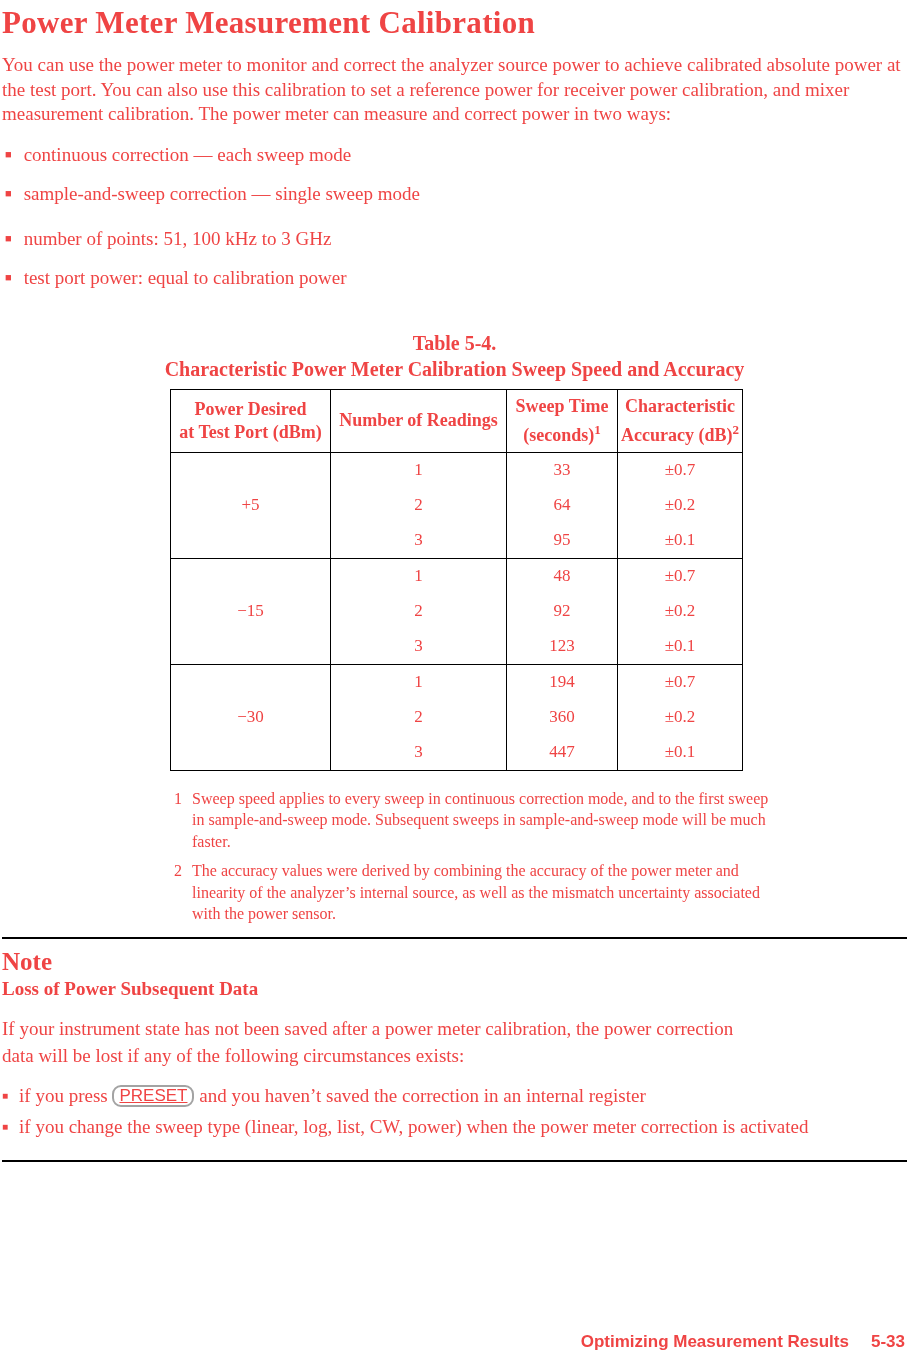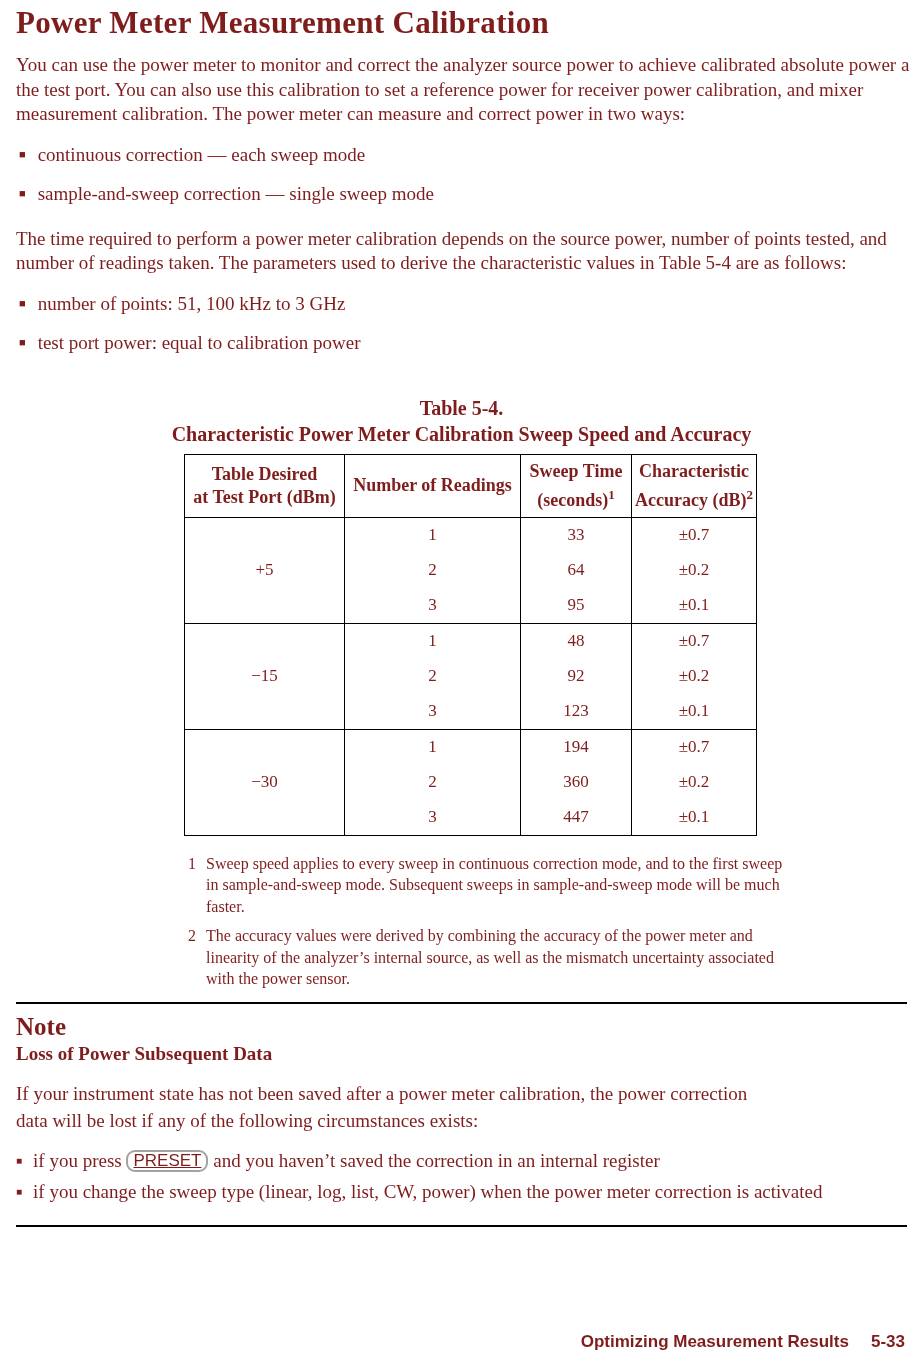--- a/index.html
+++ b/index.html
@@ -2,23 +2,23 @@
 <html><head>
 <meta charset="utf-8">
 <style>
   * { box-sizing: border-box; }
   html, body { margin: 0; padding: 0; background: #ffffff; }
   .page {
     position: relative;
     width: 909px;
     height: 1366px;
     background: #ffffff;
-    color: #7f1d1d;
+    color: #ef4444;
     font-family: "Liberation Serif", "DejaVu Serif", serif;
-    padding: 6px 2px 0 16px;
+    padding: 6px 2px 0 2px;
     overflow: hidden;
   }
 
   
   .doc-title {
     font-size: 31px;
     font-weight: bold;
     margin: 0 0 13px 0;
     line-height: 1.1;
     letter-spacing: 0.3px;
@@ -192,21 +192,20 @@
 
   <h1 class="doc-title">Power Meter Measurement Calibration</h1>
 
   <p class="body-para">You can use the power meter to monitor and correct the analyzer source power to achieve calibrated absolute power at the test port.  You can also use this calibration to set a reference power for receiver power calibration, and mixer measurement calibration.  The power meter can measure and correct power in two ways:</p>
 
   <ul class="sq-list">
     <li>continuous correction — each sweep mode</li>
     <li>sample-and-sweep correction — single sweep mode</li>
   </ul>
 
-  <p class="body-para">The time required to perform a power meter calibration depends on the source power, number of points tested, and number of readings taken.  The parameters used to derive the characteristic values in Table 5-4 are as follows:</p>
 
   <ul class="sq-list">
     <li>number of points:  51, 100 kHz to 3 GHz</li>
     <li>test port power:  equal to calibration power</li>
   </ul>
 
   <div class="table-caption">
     <div>Table 5-4.</div>
     <div>Characteristic Power Meter Calibration Sweep Speed and Accuracy</div>
   </div>
@@ -214,21 +213,21 @@
   <table class="cal-table">
     <colgroup>
         <col class="c1">
         <col class="c2">
         <col class="c3">
         <col class="c4">
       </colgroup>
     <thead>
       <tr>
         <th>
-          <span>Table Desired</span><br>
+          <span>Power Desired</span><br>
           <span>at Test Port (dBm)</span>
         </th>
         <th class="bl">
           <span>Number of Readings</span>
         </th>
         <th class="bl">
           <span>Sweep Time</span><br>
           <span>(seconds)</span><sup class="fn-mark">1</sup>
         </th>
         <th class="bl">

